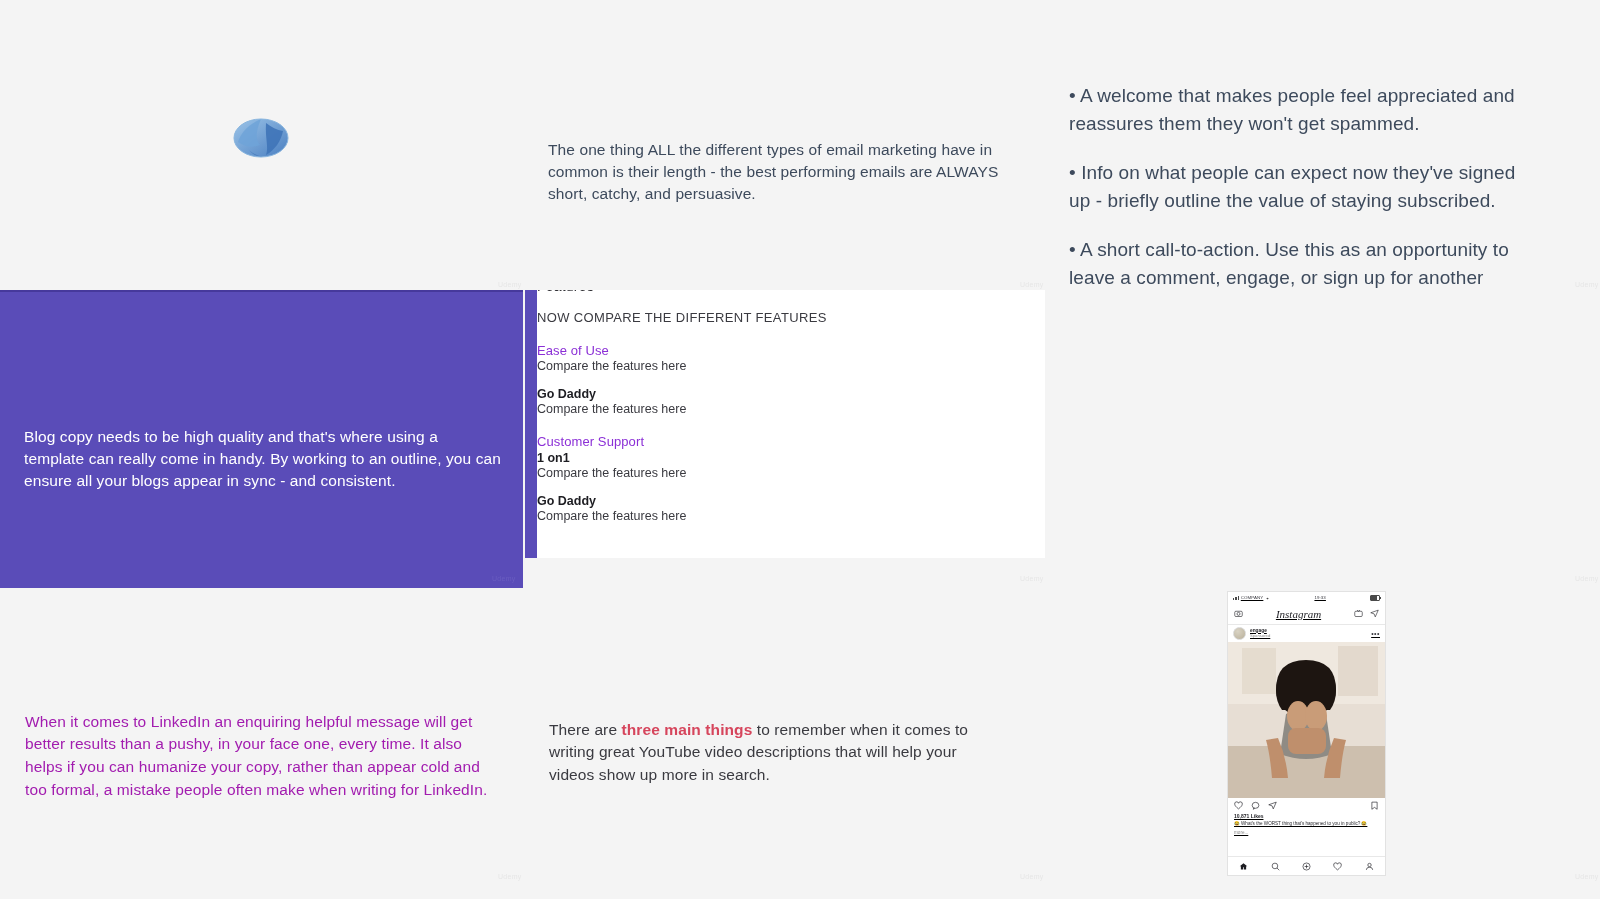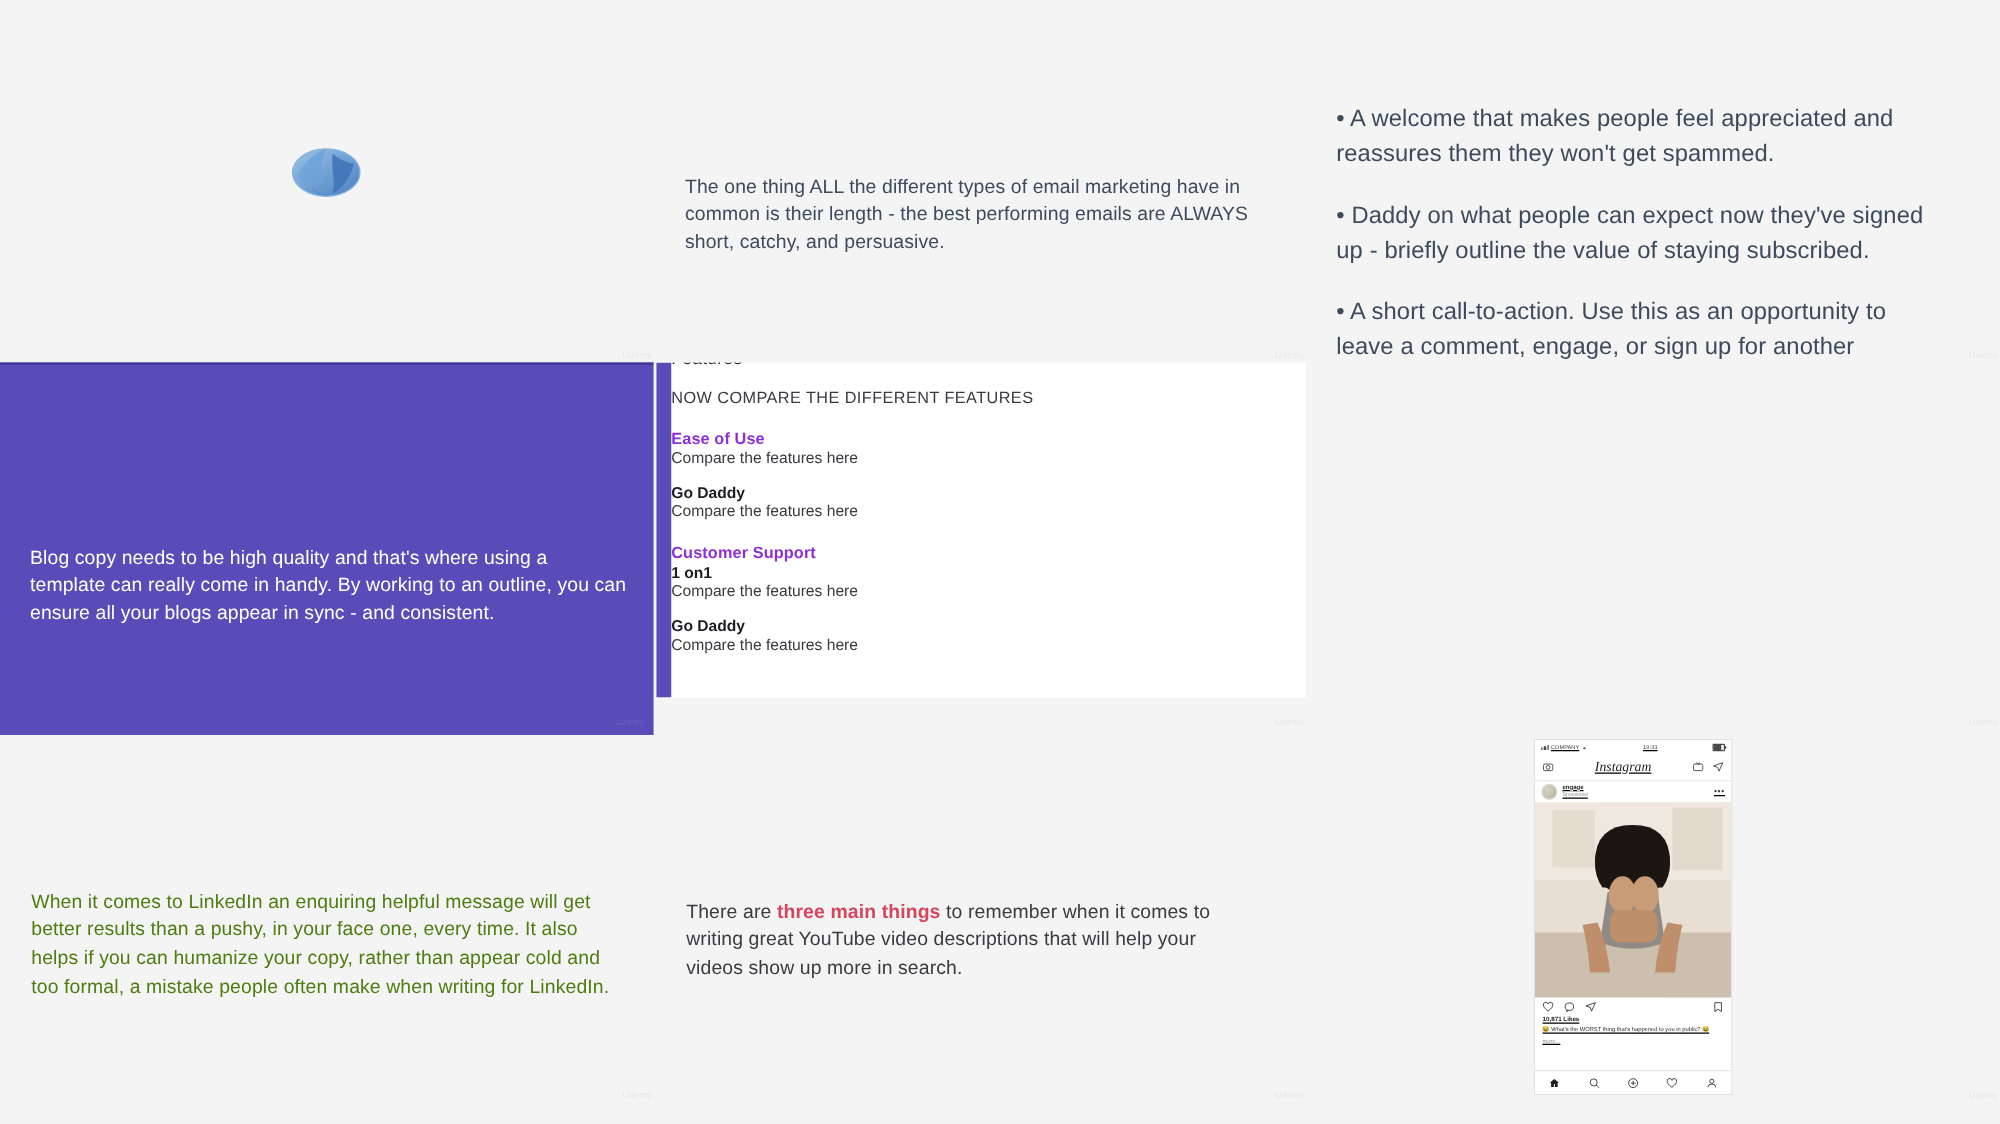--- a/index.html
+++ b/index.html
@@ -31,53 +31,53 @@
   
   #bullets-cell{left:1045px;top:0;width:555px;height:287px;background:#f4f4f4;}
   .bullets{position:absolute;left:24px;top:82px;width:470px;color:#3d4a5c;}
   .bullets p{margin:0 0 22px 0;font-size:19px;line-height:1.45;letter-spacing:.1px;}
   .bullets p:last-child{margin-bottom:0;}
 
   
   #purple-cell{left:0;top:290px;width:523px;height:298px;background:#5a4cb8;}
   #purple-cell .topline{position:absolute;left:0;top:0;width:100%;height:2px;background:#46399c;}
   .para-purple{
-    position:absolute;left:24px;top:130px;width:478px;
+    position:absolute;left:24px;top:120px;width:478px;
     color:#ffffff;font-size:15.5px;line-height:1.45;letter-spacing:.1px;
   }
 
   
   #doc-cell{left:523px;top:290px;width:522px;height:298px;background:#f4f4f4;}
   .doc-sheet{
     position:absolute;left:2px;top:0px;width:520px;height:268px;
     background:#ffffff;overflow:hidden;
   }
   .doc-inner{position:absolute;left:12px;top:-12px;width:480px;}
   .doc-cut{
     font-size:14px;color:#2f2f34;letter-spacing:.2px;
     height:18px;overflow:hidden;
   }
   .doc-allcaps{
     margin-top:14px;font-size:13px;color:#3a3a40;letter-spacing:.35px;
   }
-  .doc-h{margin-top:18px;font-size:13px;font-weight:bold;color:#8b2fd6;letter-spacing:.1px;}
+  .doc-h{margin-top:18px;font-size:13px;font-weight:normal;color:#8b2fd6;letter-spacing:.1px;}
   .doc-sub{margin-top:2px;font-size:12.5px;font-weight:bold;color:#1d1d22;}
   .doc-txt{margin-top:1px;font-size:12.5px;color:#3a3a40;}
   .doc-gap{height:12px;}
   .doc-leftbar{position:absolute;left:0;top:0;width:12px;height:268px;background:#5a4cb8;}
 
   
   #blank-tr{left:1045px;top:290px;width:555px;height:298px;background:#f4f4f4;}
   #linkedin-cell{left:0;top:591px;width:523px;height:308px;background:#f4f4f4;}
   #youtube-cell{left:523px;top:591px;width:522px;height:308px;background:#f4f4f4;}
   #insta-cell{left:1045px;top:591px;width:555px;height:308px;background:#f4f4f4;}
 
   .para-linkedin{
     position:absolute;left:25px;top:104px;width:478px;
-    color:#4d7c0f;font-size:15.5px;line-height:1.47;letter-spacing:.1px;
+    color:#a21caf;font-size:15.5px;line-height:1.47;letter-spacing:.1px;
   }
   .para-youtube{
     position:absolute;left:26px;top:112px;width:450px;
     color:#3a3a40;font-size:15.5px;line-height:1.47;letter-spacing:.1px;
   }
   .hl-red{color:#d6455c;font-weight:bold;}
 
   
   .phone{
     position:absolute;left:182px;top:0px;width:157px;height:283px;
@@ -162,21 +162,21 @@
   </div>
 
   <div class="cell" id="email-cell">
     <p class="para-email">The one thing ALL the different types of email marketing have in common is their length - the best performing emails are ALWAYS short, catchy, and persuasive.</p>
     <div class="wm" style="left:497px;top:281px;">Udemy</div>
   </div>
 
   <div class="cell" id="bullets-cell">
     <div class="bullets">
       <p>• A welcome that makes people feel appreciated and reassures them they won't get spammed.</p>
-      <p>• Daddy on what people can expect now they've signed up - briefly outline the value of staying subscribed.</p>
+      <p>• Info on what people can expect now they've signed up - briefly outline the value of staying subscribed.</p>
       <p>• A short call-to-action. Use this as an opportunity to leave a comment, engage, or sign up for another service.</p>
     </div>
     <div class="wm" style="left:530px;top:281px;">Udemy</div>
   </div>
 
   <div class="cell" id="purple-cell">
     <div class="topline"></div>
     <p class="para-purple">Blog copy needs to be high quality and that's where using a template can really come in handy. By working to an outline, you can ensure all your blogs appear in sync - and consistent.</p>
     <div class="wm on-purple" style="left:492px;top:285px;">Udemy</div>
   </div>

